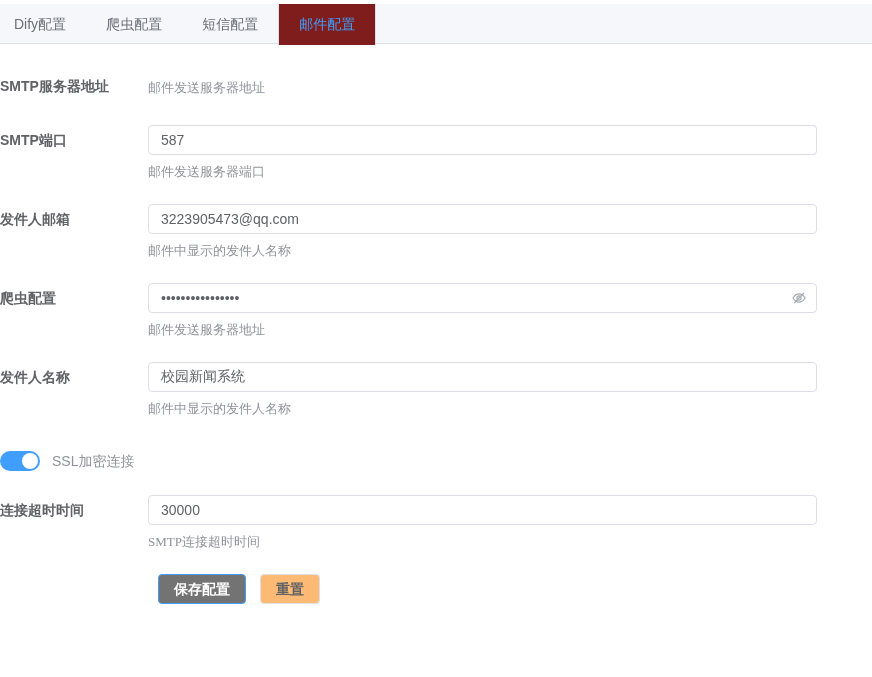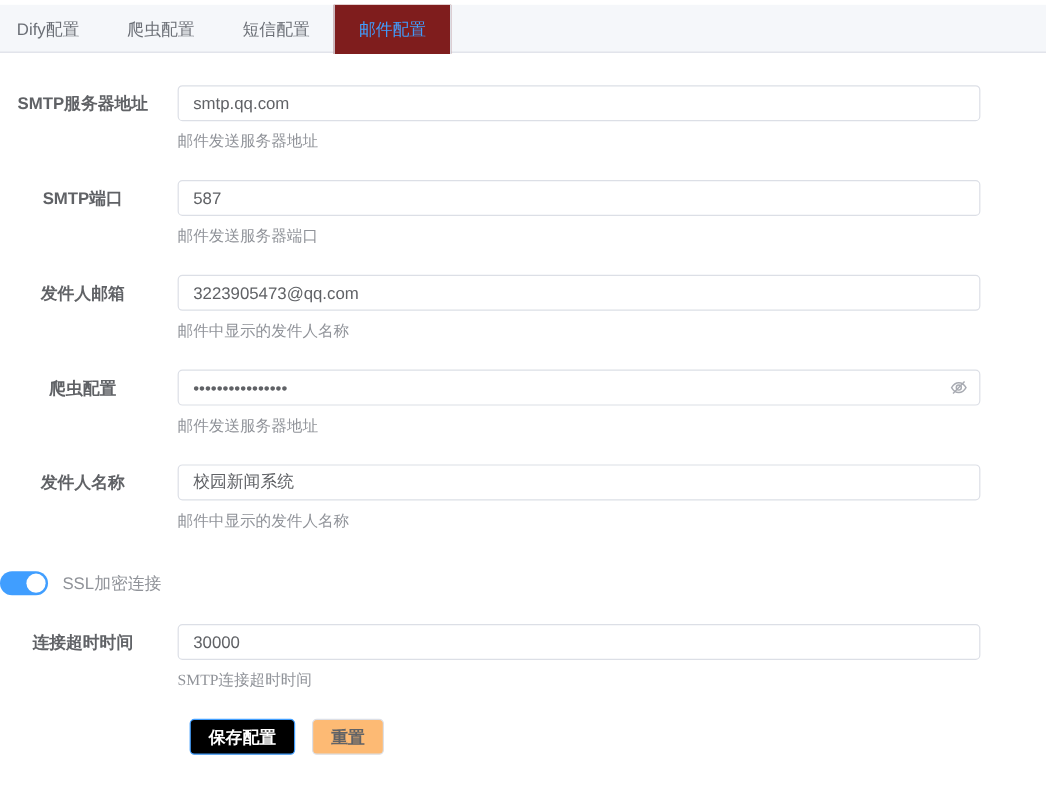--- a/index.html
+++ b/index.html
@@ -11,21 +11,21 @@
     border-bottom:1px solid #dcdfe6; display:flex; align-items:stretch; }
   .tab { padding:0 20px; line-height:40px; font-size:14px; color:#6b6f76;
     cursor:pointer; white-space:nowrap; }
   .tab:first-child { padding-left:14px; }
   .tab.active { background:#7f1d1d; color:#409EFF; height:41px;
     border-left:1px solid #dcdfe6; border-right:1px solid #dcdfe6; z-index:1; }
 
   
   .form { padding-top:27px; }
   .form-item { display:flex; margin-bottom:24px; }
-  .form-label { width:148px; flex-shrink:0; padding-right:10px; text-align:center;
+  .form-label { width:148px; flex-shrink:0; padding-right:10px; text-align:left;
     font-size:14px; font-weight:600; color:#606266; line-height:30px; }
   .form-content { flex:1; margin-right:55px; position:relative; }
   .el-input { width:100%; height:30px; border:1px solid #dcdfe6; border-radius:4px;
     padding:0 34px 0 12px; font-size:14px; color:#606266; outline:none;
     background:#fff; font-family:inherit; }
   .el-input.no-suffix { padding-right:12px; }
   .help-text { margin-top:8px; font-size:13px; color:#909399; line-height:17px;font-family:Liberation Serif, serif; }
   .eye-btn { position:absolute; right:10px; top:7px; width:16px; height:16px;
     color:#a8abb2; cursor:pointer; display:flex; align-items:center; }
 
@@ -34,40 +34,39 @@
   .switch { width:40px; height:20px; border-radius:10px; background:#409EFF;
     position:relative; cursor:pointer; flex-shrink:0; }
   .switch-knob { position:absolute; right:2px; top:2px; width:16px; height:16px;
     border-radius:50%; background:#fff; }
   .switch-label { margin-left:12px; font-size:14px; color:#909399; }
 
   
   .btn-row { display:flex; margin-left:158px; margin-top:2px; }
   .btn { height:30px; padding:0 15px; border-radius:4px; font-size:14px;
     cursor:pointer; font-family:inherit; line-height:28px; }
-  .btn-primary { background:#000000; border:1px solid #409EFF; color:#fff; font-weight:600; }
+  .btn-primary { background:#737373; border:1px solid #409EFF; color:#fff; font-weight:600; }
   .btn-default { background:#fdba74; border:1px solid #dcdfe6; color:#606266;
     margin-left:14px; font-weight:700; }
 </style>
 </head>
 <body>
 
 <div class="tab-bar">
   <div class="tab">Dify配置</div>
   <div class="tab">爬虫配置</div>
   <div class="tab">短信配置</div>
   <div class="tab active">邮件配置</div>
 </div>
 
 <div class="form">
 
   <div class="form-item">
     <div class="form-label">SMTP服务器地址</div>
     <div class="form-content">
-      <input class="el-input no-suffix" type="text" value="smtp.qq.com" style="">
       <div class="help-text">邮件发送服务器地址</div>
     </div>
   </div>
 
   <div class="form-item">
     <div class="form-label">SMTP端口</div>
     <div class="form-content">
       <input class="el-input no-suffix" type="text" value="587" style="">
       <div class="help-text">邮件发送服务器端口</div>
     </div>

